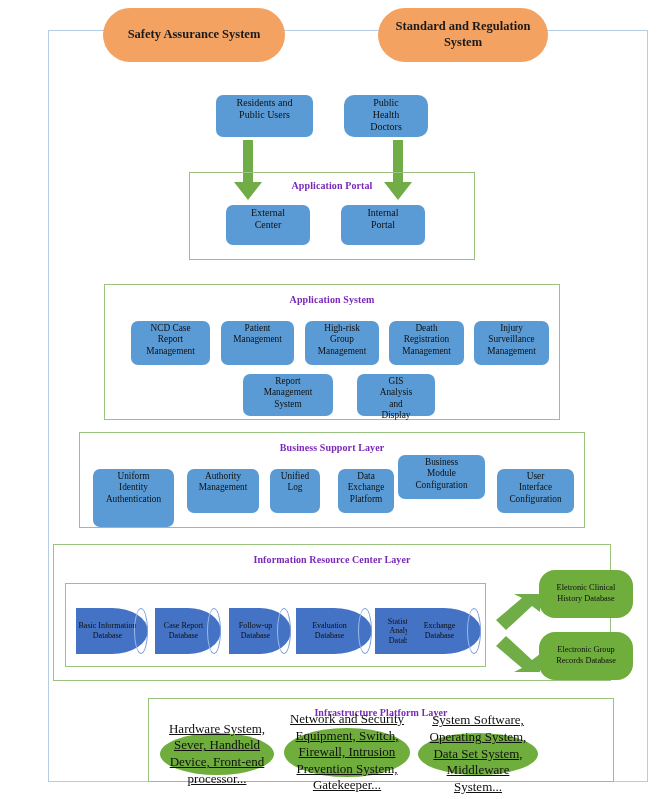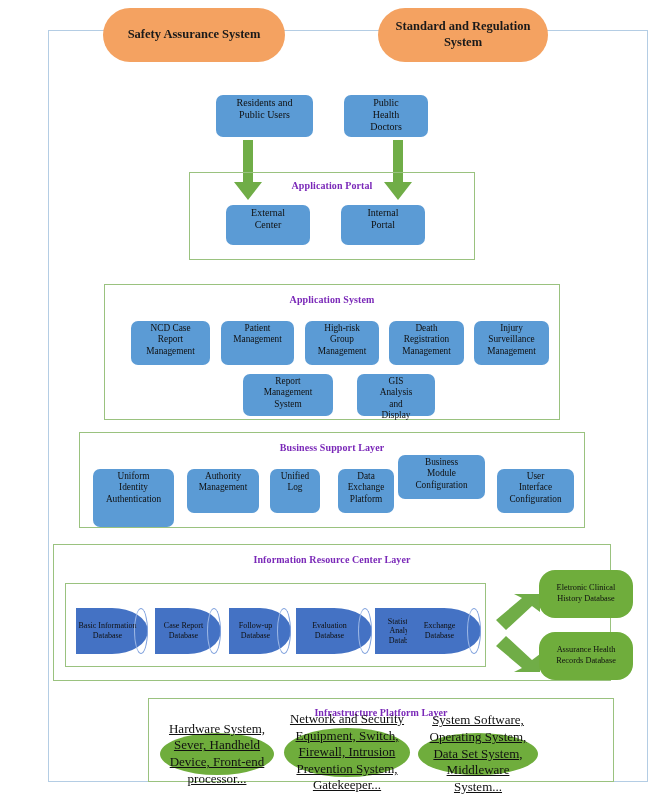--- a/index.html
+++ b/index.html
@@ -165,21 +165,21 @@
   </div>
 
   <div class="pill" style="left:378px; top:8px; width:170px; height:54px;">
     <span>Standard and Regulation System</span>
   </div>
 
   <div class="bluebox" style="left:216px; top:95px; width:97px; height:42px;">
     <span>Residents and Public Users</span>
   </div>
 
-  <div class="bluebox" style="left:344px; top:95px; width:84px; height:42px;">
+  <div class="bluebox" style="left:344px; top:95px; width:84px; height:42px;border-radius:10px;">
     <span>Public Health Doctors</span>
   </div>
 
   <svg class="arrow-svg" style="left:238px; top:140px;" width="26" height="62">
     <polygon points="5,0 15,0 15,42 24,42 10,60 -4,42 5,42" fill="#70AD47"></polygon>
   </svg>
 
   <svg class="arrow-svg" style="left:388px; top:140px;" width="26" height="62">
     <polygon points="5,0 15,0 15,42 24,42 10,60 -4,42 5,42" fill="#70AD47"></polygon>
   </svg>
@@ -275,21 +275,21 @@
     <polygon points="46,2 46,20 38,14 12,38 2,28 28,6 20,2" fill="#70AD47"></polygon>
   </svg>
   <svg class="arrow-svg" style="left:494px; top:634px;" width="48" height="40">
     <polygon points="46,38 46,20 38,26 12,2 2,12 28,34 20,38" fill="#70AD47"></polygon>
   </svg>
 
   <div class="greenblob" style="left:539px; top:570px; width:94px; height:48px; border-radius:16px;">
     <span>Eletronic Clinical History Database</span>
   </div>
   <div class="greenblob" style="left:539px; top:632px; width:94px; height:48px; border-radius:16px;">
-    <span>Assurance Health Records Database</span>
+    <span>Electronic Group Records Database</span>
   </div>
 
   <div class="group" style="left:148px; top:698px; width:466px; height:84px;">
     <div class="group-title" style="top:8px;">Infrastructure Platform Layer</div>
   </div>
 
   <div class="greenblob ellipse" style="left:160px; top:733px; width:114px; height:42px;">
     <span>Hardware System, Sever, Handheld Device, Front-end processor...</span>
   </div>
   <div class="greenblob ellipse" style="left:284px; top:728px; width:126px; height:49px;">

